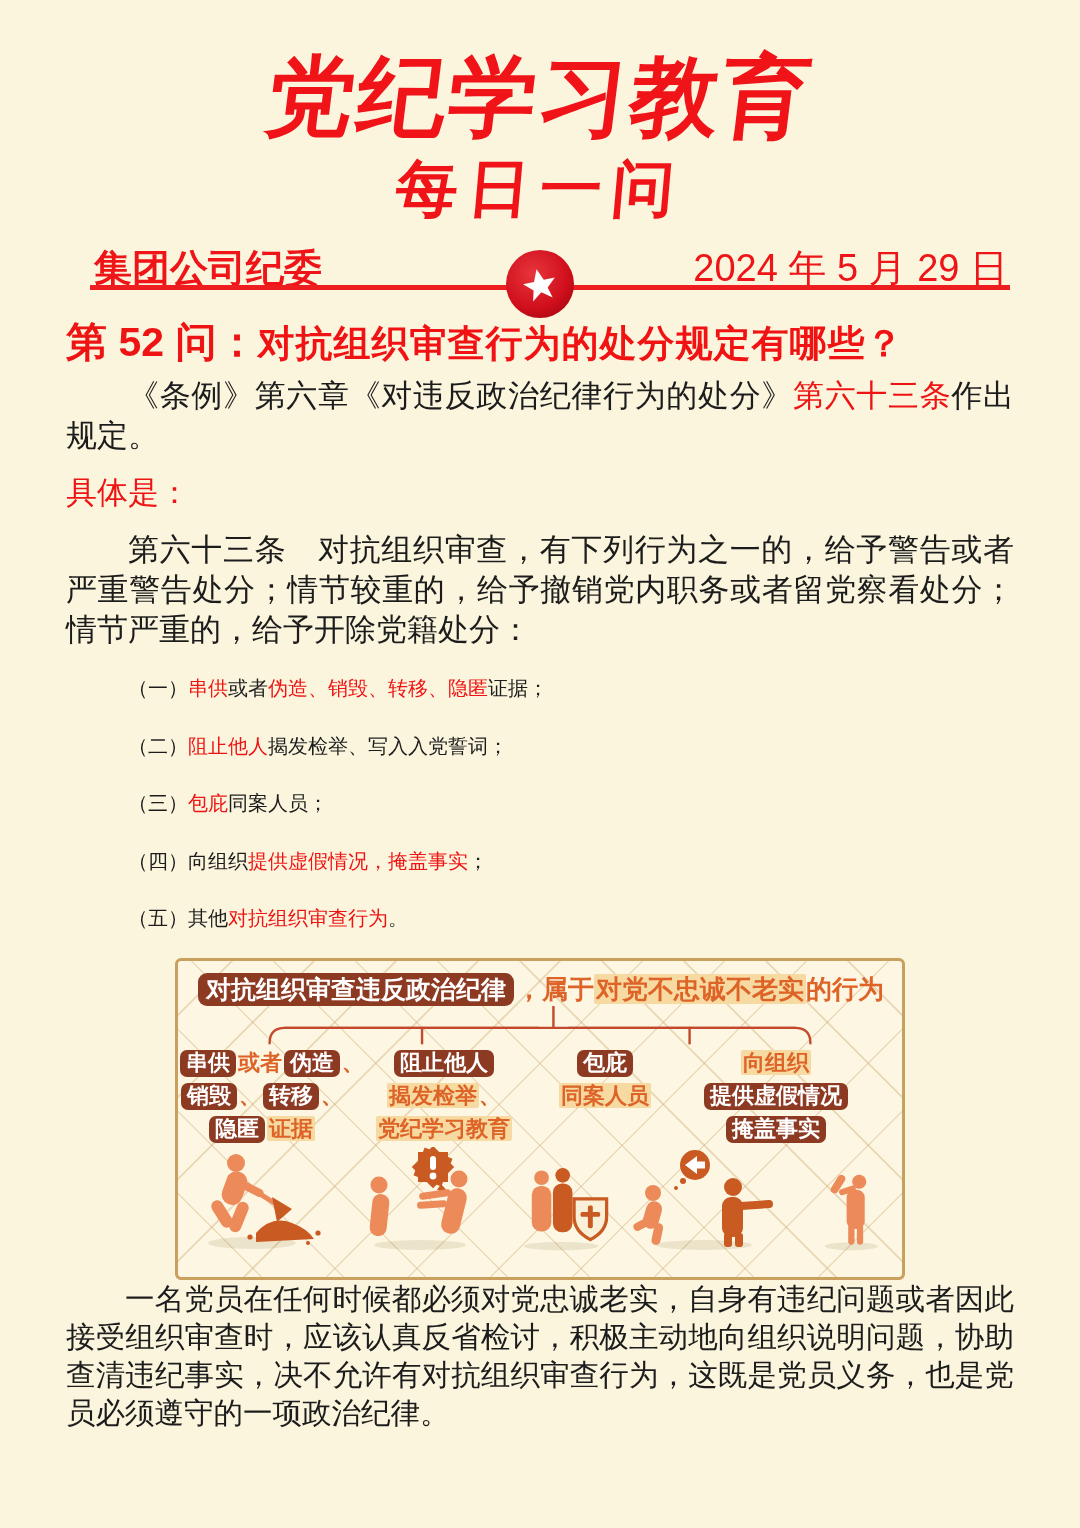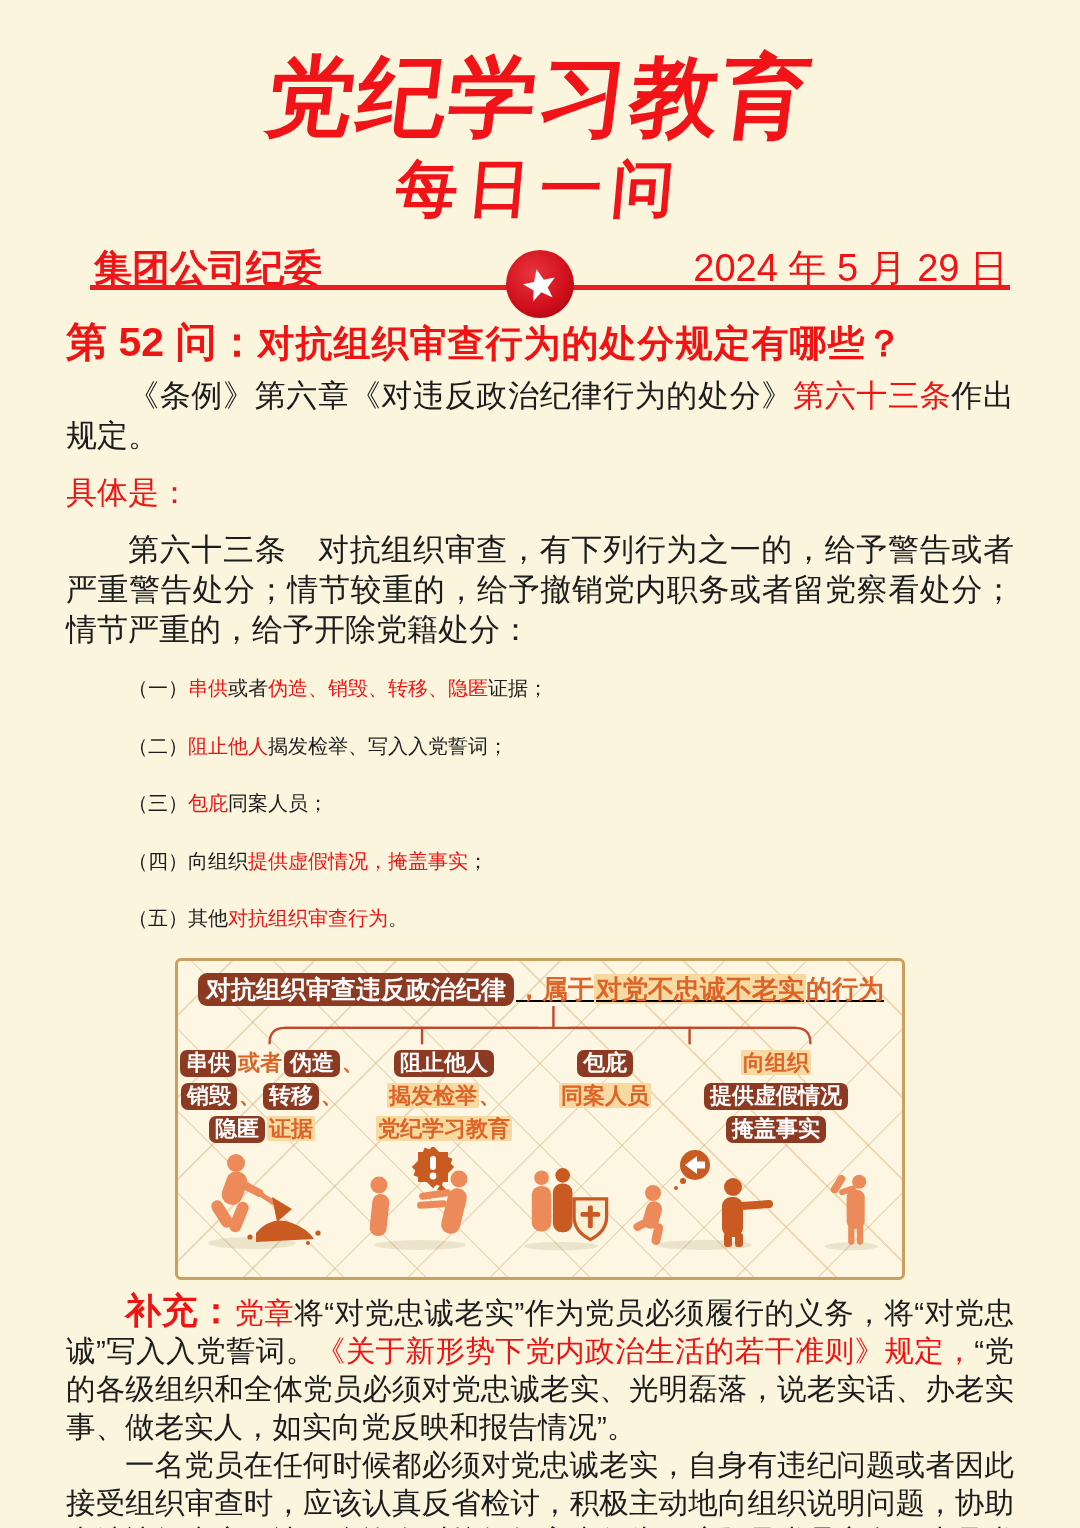--- a/index.html
+++ b/index.html
@@ -66,21 +66,21 @@
   
   .infographic{
     width:724px;height:316px;margin:12px auto 0 auto;
     border:3px solid #c9a05e;border-radius:6px;
     background-color:#fcf6e2;
     background-image:
       repeating-linear-gradient(45deg, rgba(209,176,124,.38) 0 2px, transparent 2px 58px),
       repeating-linear-gradient(-45deg, rgba(209,176,124,.38) 0 2px, transparent 2px 58px);
     overflow:hidden;
   }
-  .ig-line{ text-align:center;font-size:26px;line-height:32px;margin-top:12px;text-decoration:underline;}
+  .ig-line{ text-align:center;font-size:26px;line-height:32px;margin-top:12px;}
   .ig-line .run-bx{font-size:25px;border-radius:9px;}
   .ig-bracket{display:block;margin:0 auto;width:700px;height:40px;}
   .ig-cols{
     display:grid;grid-template-columns:166px 152px 122px 172px 118px;
     width:730px;margin:0 auto;gap:24px;
   }
   .ig-col{text-align:center;font-size:23px;}
   .ig-row{line-height:33px;white-space:nowrap;}
   .ig-row .run-bx{font-size:22px;padding:0 6px 1px 6px;}
   .ig-row .run-o,.ig-row .run-h{font-size:22px;}
@@ -236,16 +236,15 @@
         <circle cx="88" cy="16" r="9" fill="#ec8a5a"></circle>
         <rect x="72" y="26" width="23" height="50" rx="10" fill="#ec8a5a"></rect>
         <rect x="56" y="6" width="10" height="26" rx="5" fill="#ec8a5a" transform="rotate(32 61 19)"></rect>
         <rect x="62" y="23" width="22" height="8" rx="4" fill="#ec8a5a" transform="rotate(-18 73 27)"></rect>
         <rect x="74" y="70" width="8" height="26" rx="4" fill="#ec8a5a"></rect>
         <rect x="85" y="70" width="8" height="26" rx="4" fill="#ec8a5a"></rect>
       </svg>
     </div>
   </div>
 
-  <p class="para2 ind mt"><span class="run-sup">补充：</span><span class="run-r">党章</span><span class="run-k">将“对党忠诚老实”作为党员必须履行的义务，将“对党忠诚”写入入党誓词。</span><span class="run-r">《关于新形势下党内政治生活的若干准则》规定，</span><span class="run-k">“党的各级组织和全体党员必须对党忠诚老实、光明磊落，说老实话、办老实事、做老实人，如实向党反映和报告情况”。</span></p>
   <p class="para2 ind"><span class="run-k">一名党员在任何时候都必须对党忠诚老实，自身有违纪问题或者因此接受组织审查时，应该认真反省检讨，积极主动地向组织说明问题，协助查清违纪事实，决不允许有对抗组织审查行为，这既是党员义务，也是党员必须遵守的一项政治纪律。</span></p>
 
 </div>
 
 </body></html>

